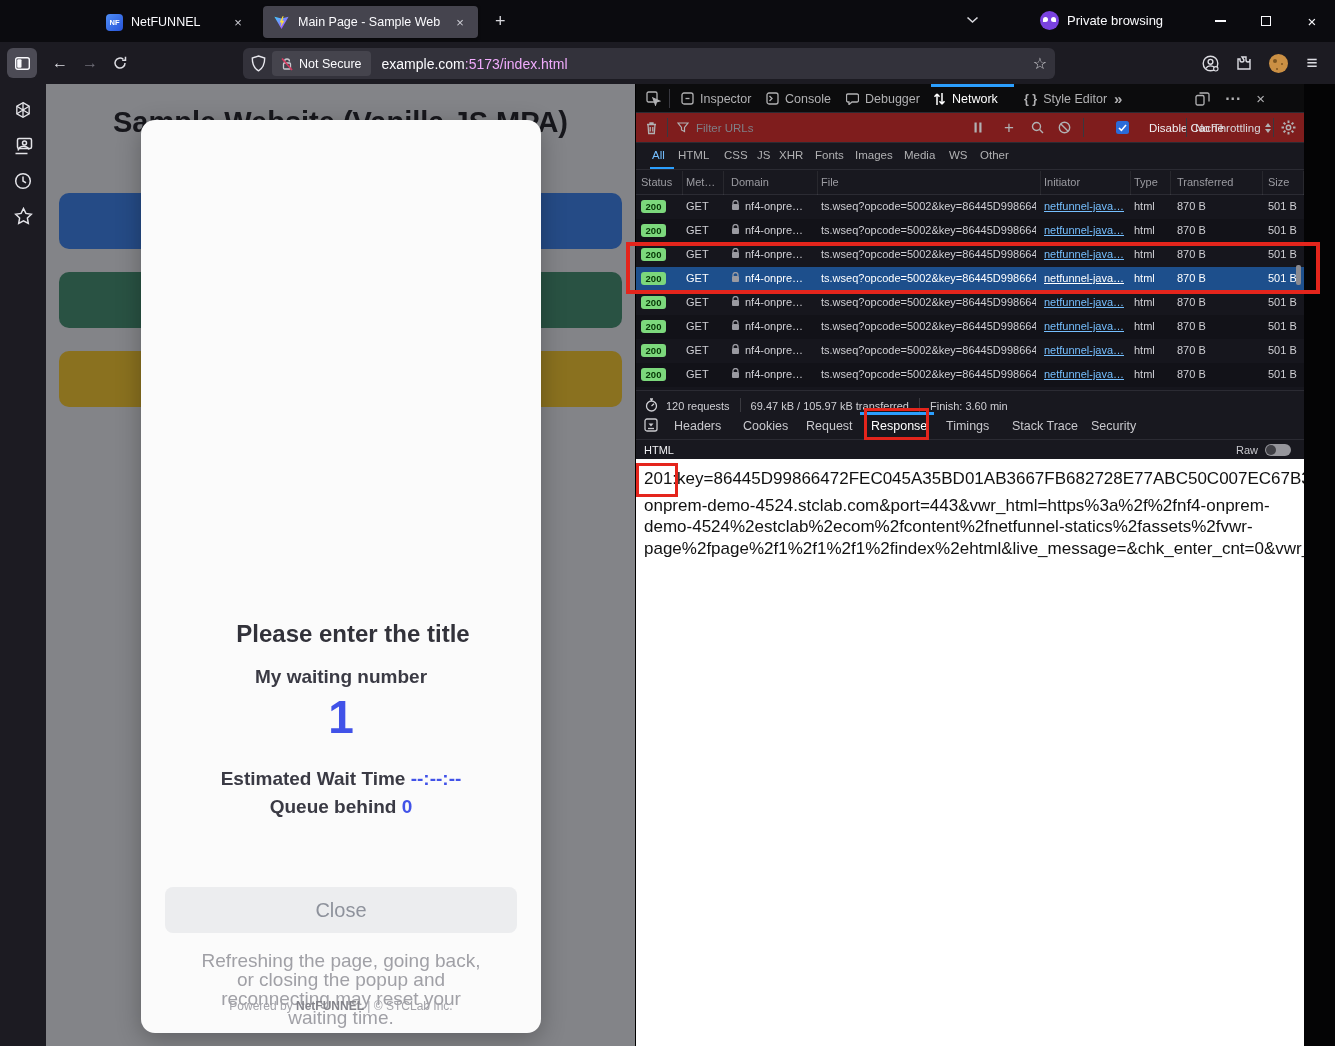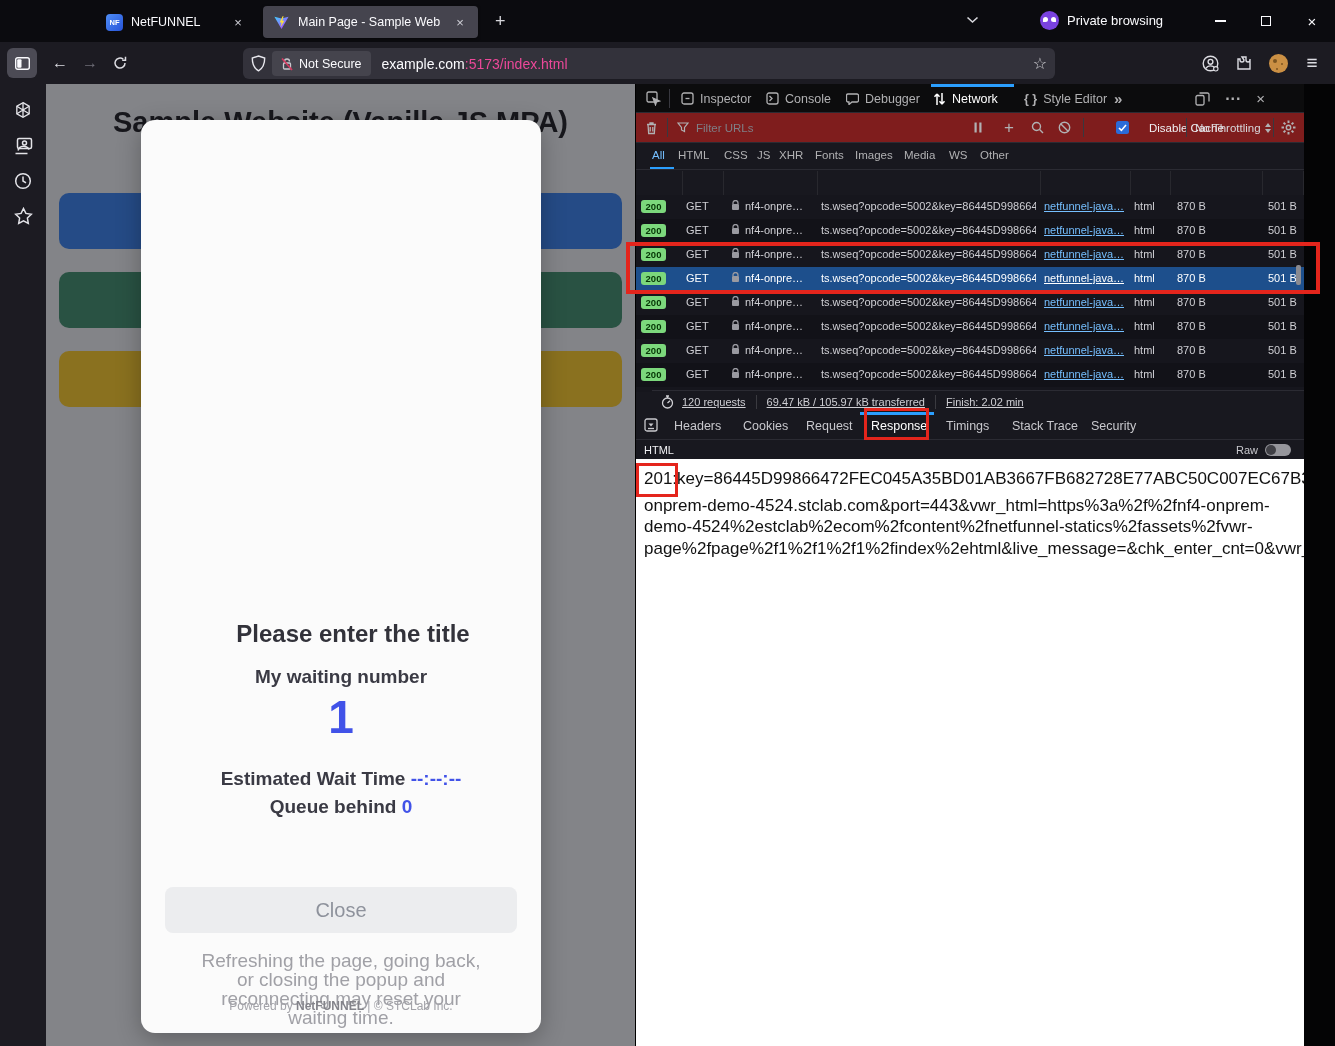--- a/index.html
+++ b/index.html
@@ -24,21 +24,21 @@
   .min-glyph { width:11px; height:1.5px; background:#fbfbfe; }
   .max-glyph { width:10px; height:10px; border:1.2px solid #fbfbfe; }
 
   .toolbar { position:absolute; left:0; top:42px; width:1335px; height:42px; background:#1c1b22; display:flex; align-items:center; }
   .tool-btn { color:#dcdce2; font-size:16px; width:30px; height:30px; display:flex; align-items:center; justify-content:center; border-radius:6px; flex:0 0 auto; }
   .sidebar-toggle { background:#4c4b55; margin-left:7px; }
   .nav-back { margin-left:8px; } .nav-fwd { color:#6f6e78; }
   .urlbar { position:absolute; left:243px; top:48px; width:812px; height:31px; background:#33323b; border-radius:6px; display:flex; align-items:center; padding:0 8px; }
   .chip { height:25px; background:#45444d; border-radius:4px; display:flex; align-items:center; gap:6px; padding:0 9px; margin-left:6px; color:#fbfbfe; font-size:12.5px; flex:0 0 auto; }
   .url-text { margin-left:11px; font-size:14px; color:#fbfbfe; white-space:nowrap; }
-  .url-text .dim { color:#ec4899; }
+  .url-text .dim { color:#f0abfc; }
   .url-star { margin-left:auto; }
   .toolbar-right { position:absolute; right:8px; top:48px; display:flex; align-items:center; gap:4px; }
   .cookie-avatar { width:19px; height:19px; border-radius:50%; background:#cb9044; position:relative; }
   .cookie-avatar:before { content:""; position:absolute; left:4px; top:5px; width:4px; height:4px; border-radius:50%; background:#7c5520; box-shadow:7px 3px 0 -1px #7c5520, 2px 8px 0 -1px #7c5520; }
   .hamburger { font-size:19px; color:#dcdce2; }
 
   
   .side-strip { position:absolute; left:0; top:84px; width:46px; height:962px; background:#1c1b22; }
   .side-icon { position:absolute; left:11px; width:24px; height:24px; display:flex; align-items:center; justify-content:center; color:#e3e3e8; }
 
@@ -104,21 +104,21 @@
   .cell-lock { left:95px; top:6px; }
   .cell-domain-text { left:109px; max-width:68px; overflow:hidden; }
   .cell-file { left:185px; max-width:215px; overflow:hidden; }
   .cell-initiator { left:408px; max-width:82px; overflow:hidden; text-overflow:ellipsis; color:#75bfff; text-decoration:underline; }
   .net-row.selected .cell-initiator { color:#fff; }
   .cell-type { left:498px; }
   .cell-transferred { left:541px; }
   .cell-size { left:632px; }
   .rows-scrollthumb { position:absolute; left:660px; top:70px; width:5px; height:20px; background:#8a8a90; border-radius:2px; }
 
-  .dt-summary { position:absolute; left:16px; top:306px; width:669px; height:22px; background:#18181f; border-top:1px solid #2b2b33; display:flex; align-items:center; font-size:11px; color:#cfcfd4;text-decoration:underline; }
+  .dt-summary { position:absolute; left:0; top:306px; width:669px; height:22px; background:#18181f; border-top:1px solid #2b2b33; display:flex; align-items:flex-end; font-size:11px; color:#cfcfd4; }
   .sum-sep { width:1px; height:14px; background:#3a3a40; margin:0 10px; }
 
   .dt-detailtabs { position:absolute; left:0; top:328px; width:669px; height:28px; background:#18181f; border-bottom:1px solid #2b2b33; }
   .detail-tab { position:absolute; top:7px; font-size:12.5px; color:#c8c8cd; }
   .detail-tab.active { color:#fff; }
   .detail-indicator { position:absolute; left:224px; top:0; width:74px; height:2.5px; background:#2b9fff; }
   .detail-panel-icon { position:absolute; left:8px; top:6px; }
 
   .dt-htmlrow { position:absolute; left:0; top:356px; width:669px; height:19px; background:#18181f; display:flex; align-items:center; }
   .html-label { margin-left:8px; font-size:11px; color:#f0f0f3; }
@@ -410,20 +410,30 @@
       <span class="type-item" style="left:88px">CSS</span>
       <span class="type-item" style="left:121px">JS</span>
       <span class="type-item" style="left:143px">XHR</span>
       <span class="type-item" style="left:179px">Fonts</span>
       <span class="type-item" style="left:219px">Images</span>
       <span class="type-item" style="left:268px">Media</span>
       <span class="type-item" style="left:313px">WS</span>
       <span class="type-item" style="left:344px">Other</span>
     </div>
 
+    <div class="dt-header">
+      <span class="hcell" style="left:5px">Status</span>
+      <span class="hcell" style="left:50px">Met…</span>
+      <span class="hcell" style="left:95px">Domain</span>
+      <span class="hcell" style="left:185px">File</span>
+      <span class="hcell" style="left:408px">Initiator</span>
+      <span class="hcell" style="left:498px">Type</span>
+      <span class="hcell" style="left:541px">Transferred</span>
+      <span class="hcell" style="left:632px">Size</span>
+    </div>
     <span class="col-line" style="left:46px"></span>
       <span class="col-line" style="left:87px"></span>
     <span class="col-line" style="left:181px"></span>
       <span class="col-line" style="left:404px"></span>
     <span class="col-line" style="left:494px"></span>
       <span class="col-line" style="left:534px"></span>
     <span class="col-line" style="left:626px"></span>
       <span class="col-line" style="left:667px"></span>
 
     <div class="dt-rows">
@@ -581,21 +591,21 @@
       <span style="margin-left:9px">
         <svg width="13" height="14" viewBox="0 0 13 14" fill="none" stroke="#cfcfd4" stroke-width="1.3">
             <circle cx="6.5" cy="8" r="5"></circle>
             <path d="M5 1 h3 M6.5 3 V1.5 M6.5 8 L9 5.8"></path>
           </svg>
       </span>
       <span style="margin-left:8px">120 requests</span>
       <span class="sum-sep"></span>
       <span>69.47 kB / 105.97 kB transferred</span>
       <span class="sum-sep"></span>
-      <span>Finish: 2.02 min</span>
+      <span>Finish: 3.60 min</span>
     </div>
 
     <div class="dt-detailtabs">
       <span class="detail-indicator"></span>
       <span class="detail-panel-icon">
         <svg width="14" height="14" viewBox="0 0 14 14" fill="none" stroke="#c8c8cd" stroke-width="1.3">
             <rect x="1" y="1" width="12" height="12" rx="2"></rect>
             <path d="M4.5 5.5 L7 8.5 L9.5 5.5" fill="#c8c8cd" stroke="none"></path>
             <path d="M4 10.5 h6"></path>
           </svg>

